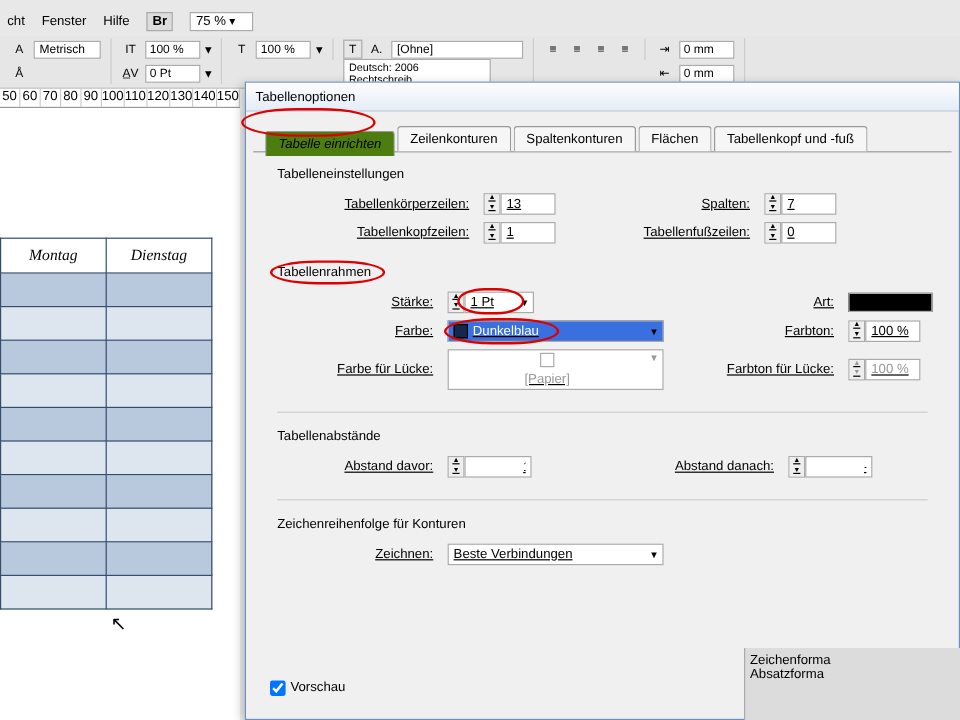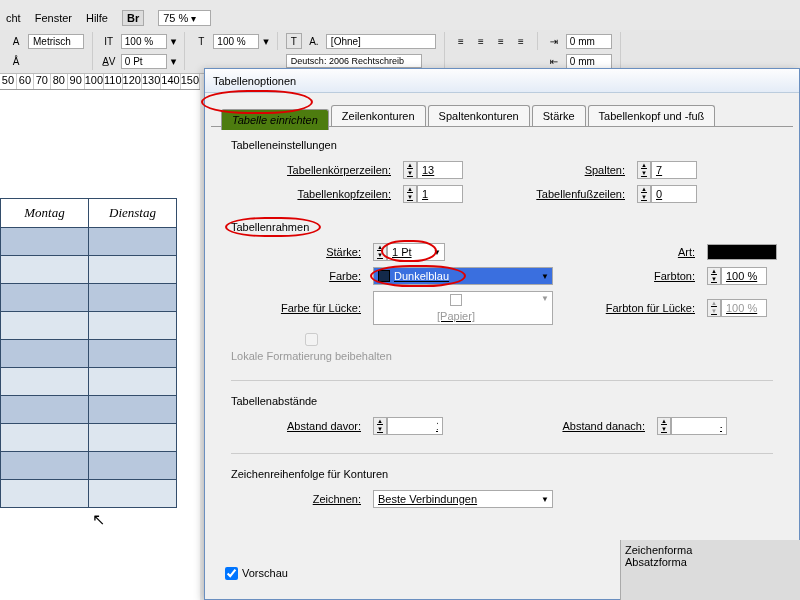--- a/index.html
+++ b/index.html
@@ -79,21 +79,21 @@
   <div class="fmt-group">
     <div class="fmt-row"><span class="fmt-icon">T</span><span class="fmt-input">100 %</span> ▾</div>
   </div>
   <div class="fmt-group">
     <div class="fmt-row">
         <span class="fmt-icon" style="border:1px solid #aaa">T</span>
         <span class="fmt-icon">A.</span>
         <span class="fmt-dd" style="width:110px">[Ohne]</span>
       </div>
     <div class="fmt-row">
-        <span class="fmt-dd" style="width:136px;font-size:9px">Deutsch: 2006 Rechtschreib</span>
+        <span class="fmt-dd" style="width:123px;font-size:9px">Deutsch: 2006 Rechtschreib</span>
       </div>
   </div>
   <div class="fmt-group">
     <div class="fmt-row">
       <span class="fmt-icon">≡</span>
       <span class="fmt-icon">≡</span>
       <span class="fmt-icon">≡</span>
       <span class="fmt-icon">≡</span>
     </div>
   </div>
@@ -173,21 +173,21 @@
   </tbody>
     </table>
 </div>
 
 <div class="dialog">
   <div class="dlg-title">Tabellenoptionen</div>
   <div class="tabstrip" style="position:relative">
     <div class="tab active">Tabelle einrichten</div>
     <div class="tab">Zeilenkonturen</div>
     <div class="tab">Spaltenkonturen</div>
-    <div class="tab">Stärke</div>
+    <div class="tab">Flächen</div>
     <div class="tab">Tabellenkopf und -fuß</div>
     <div class="tab-ring" style="top:-3px;left:-4px;width:112px;height:24px"></div>
   </div>
   <div class="dlg-body">
 
     <div class="section">
       <span class="sec-title">Tabelleneinstellungen</span>
       <div class="field-grid">
         <span class="lbl">Tabellenkörperzeilen:</span>
         <span class="spin-wrap">
@@ -268,26 +268,20 @@
           </span>
         <span class="lbl">Farbton für Lücke:</span>
         <span class="spin-wrap">
             <span class="spinner muted">
               <span>▲</span>
               <span>▼</span>
             </span>
             <input class="txt-in muted" disabled="" value="100 %" style="">
           </span>
       </div>
-      <div style="margin-top:8px">
-        <label class="chk muted">
-            <input type="checkbox" disabled="" style="">
-            <span>Lokale Formatierung beibehalten</span>
-          </label>
-      </div>
     </div>
 
     <div class="hr"></div>
 
     <div class="section">
       <span class="sec-title">Tabellenabstände</span>
       <div class="field-grid" style="grid-template-columns:130px 100px 160px 100px">
         <span class="lbl">Abstand davor:</span>
         <span class="spin-wrap">
             <span class="spinner">

